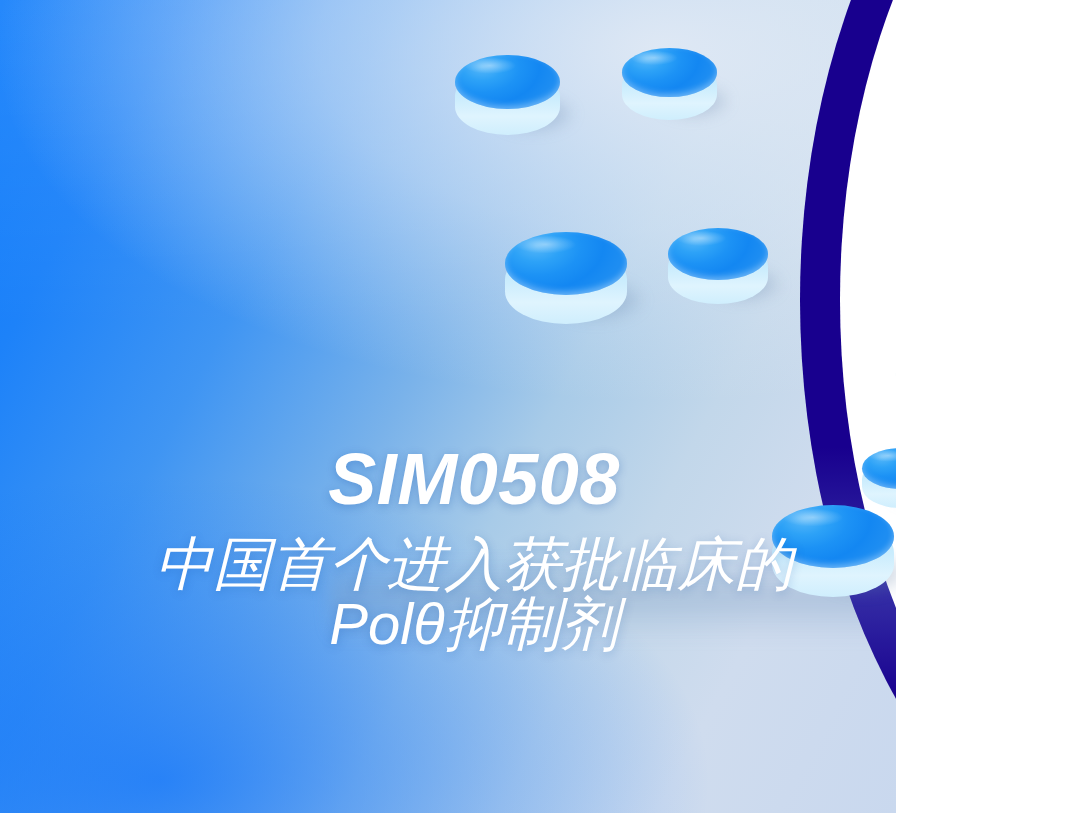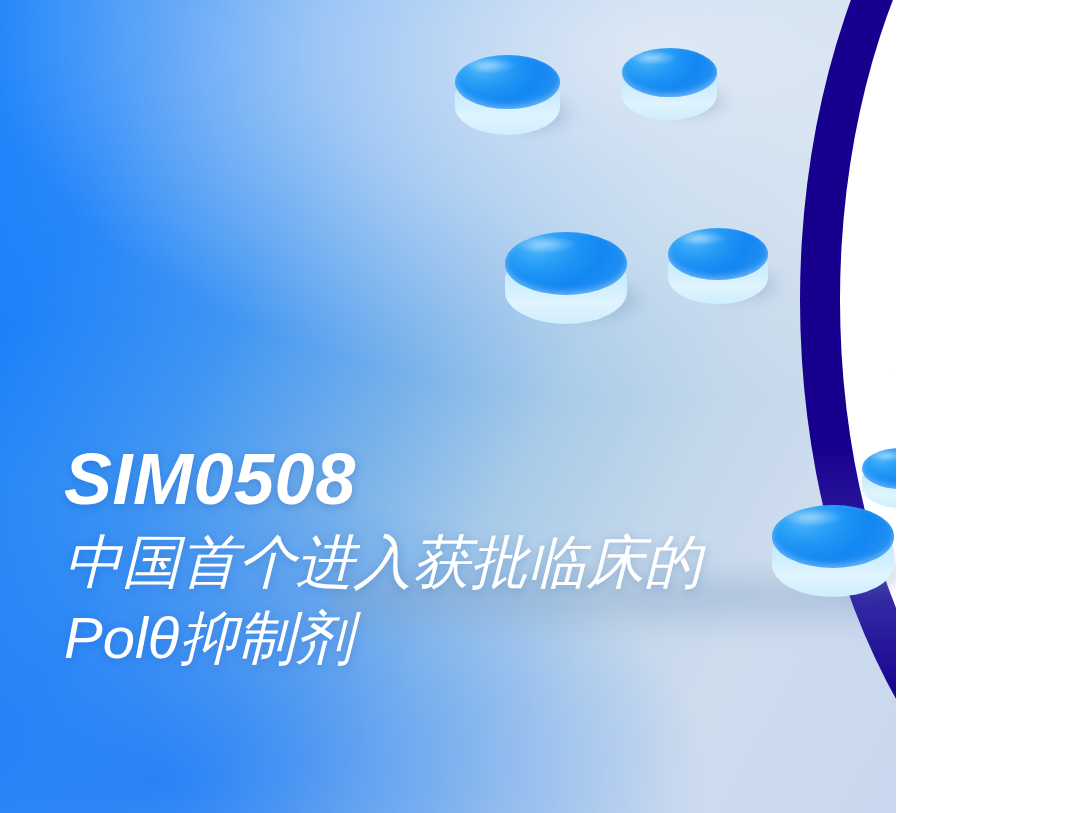--- a/index.html
+++ b/index.html
@@ -4,20 +4,21 @@
 <style>
   * { margin:0; padding:0; box-sizing:border-box; }
   html,body { width:1066px; height:813px; overflow:hidden; background:#fff; }
   body { font-family:"Liberation Sans", sans-serif; }
 
   #poster {
     position:relative;
     width:896px; height:813px;
     overflow:hidden;
     background:#000000;
+    text-align:center;
   }
 
   
   .bg-gradient {
     position:absolute; inset:0;
     background:
       linear-gradient(118deg,
         #0d7bfb 0%,
         #1d82f9 14%,
         #3f95f3 30%,
@@ -101,24 +102,24 @@
     font-family:"Liberation Sans", sans-serif;
     font-weight:700; font-style:italic;
     font-size:72px; line-height:78px;
     letter-spacing:0.5px;
     color:#ffffff;
     text-shadow:0 2px 10px rgba(10,70,160,0.28);
   }
   .title-sub {
     font-family:"Liberation Sans", sans-serif;
     font-weight:400; font-style:italic;
-    font-size:58px; line-height:76px;
+    font-size:58px; line-height:60px;
     color:#ffffff;
     text-shadow:0 2px 10px rgba(10,70,160,0.25);
-    margin-top:6px;
+    margin-top:16px;
     white-space:pre-line;
   }
 </style>
 </head>
 <body>
 
 <div id="poster">
 
   <div class="bg-gradient"></div>
   <div class="bg-sheen"></div>

